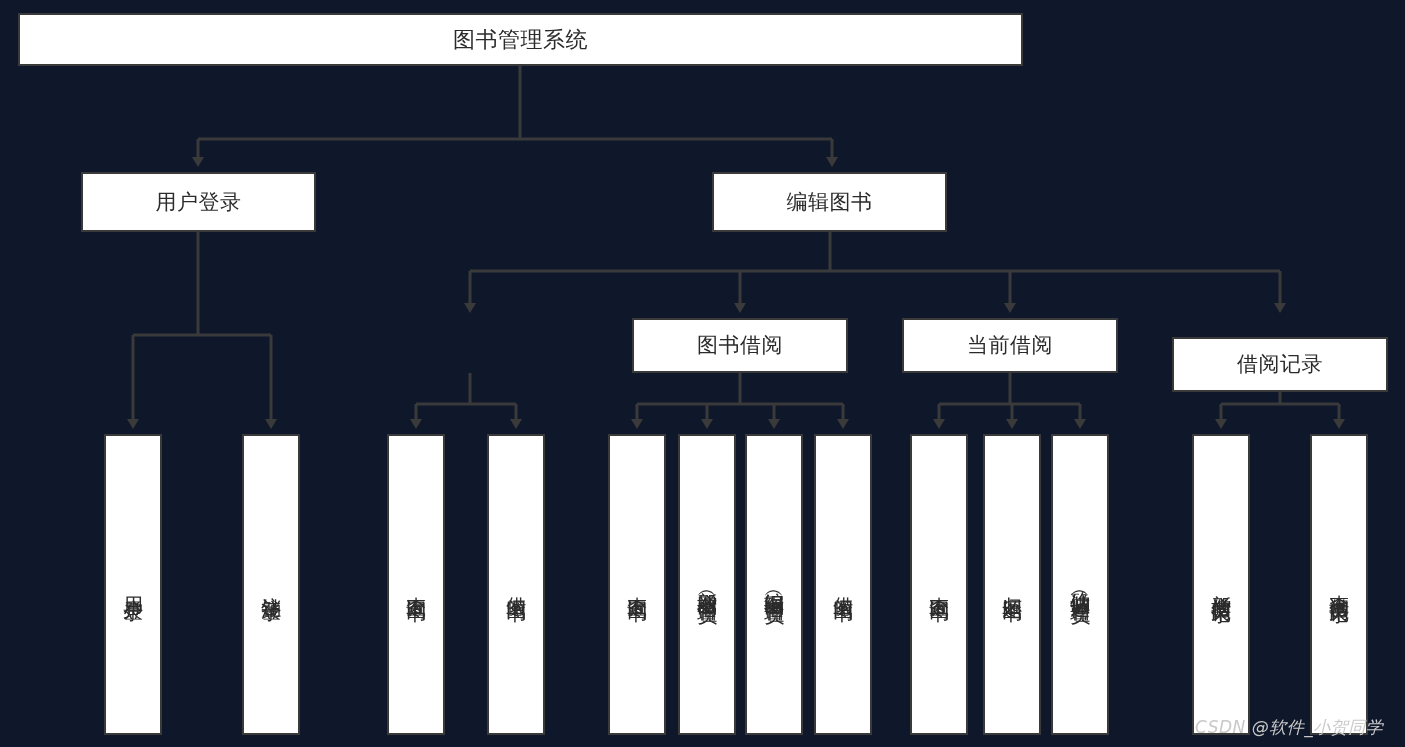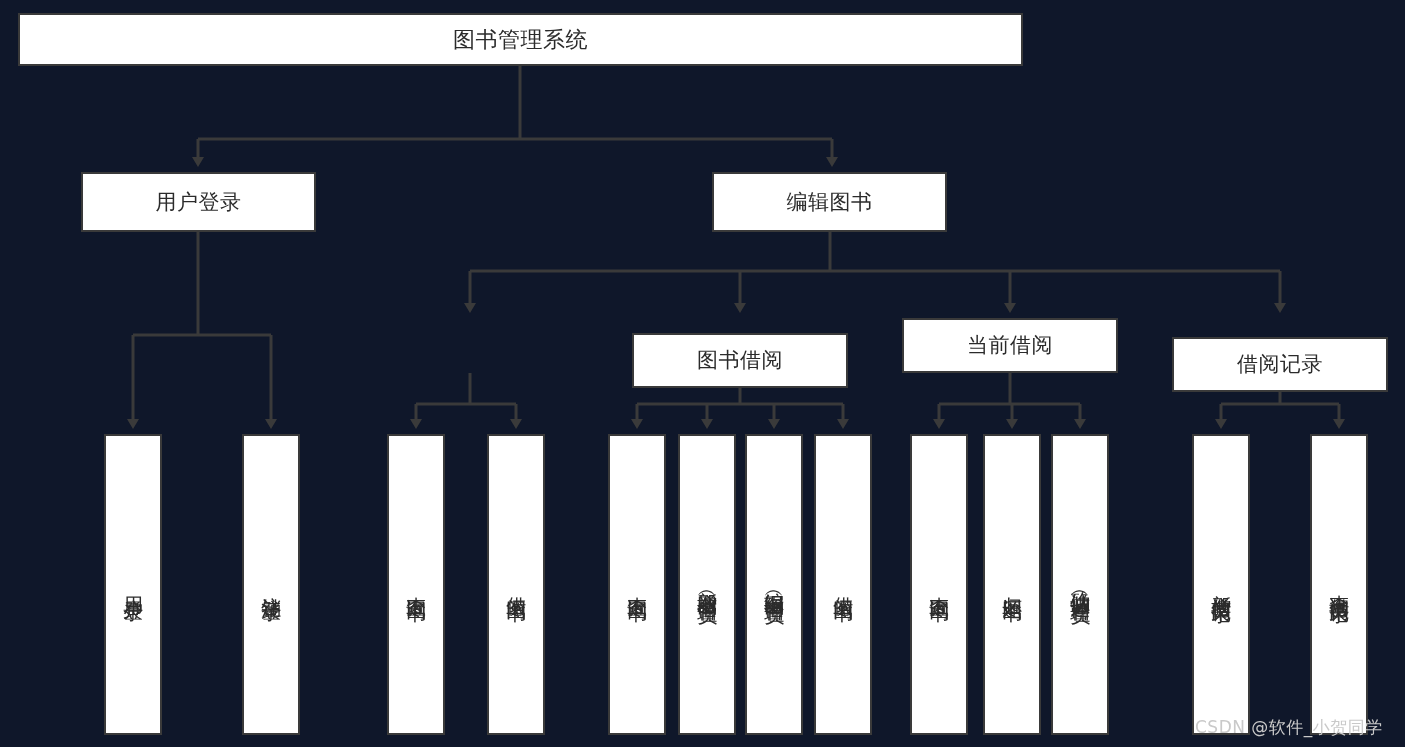--- a/index.html
+++ b/index.html
@@ -60,20 +60,21 @@
     text-orientation: upright;
     white-space: nowrap;
   }
   .watermark {
     position: absolute;
     color: #c9c9c9;
     font-size: 17px;
     letter-spacing: 0.5px;
     white-space: nowrap;
     user-select: none;
+    font-style: italic;
   }
 </style>
 </head>
 <body>
 
 <div id="canvas">
 
   <svg class="edges" viewBox="0 0 1405 747" xmlns="http://www.w3.org/2000/svg">
     <defs>
       <marker id="arrow" markerWidth="10" markerHeight="12" refX="1" refY="6" orient="auto" markerUnits="userSpaceOnUse">
@@ -129,21 +130,21 @@
     <span>图书管理系统</span>
   </div>
 
   <div class="node h" style="left: 81px; top: 172px; width: 235px; height: 60px; border-color: rgb(58, 58, 58); color: rgb(43, 43, 43); background: rgb(255, 255, 255);">
     <span>用户登录</span>
   </div>
   <div class="node h" style="left: 712px; top: 172px; width: 235px; height: 60px; border-color: rgb(58, 58, 58); color: rgb(43, 43, 43); background: rgb(255, 255, 255);">
     <span>编辑图书</span>
   </div>
 
-  <div class="node h" style="left: 632px; top: 318px; width: 216px; height: 55px; border-color: rgb(58, 58, 58); color: rgb(43, 43, 43); background: rgb(255, 255, 255); margin-top: 15px;">
+  <div class="node h" style="left: 632px; top: 318px; width: 216px; height: 55px; border-color: rgb(58, 58, 58); color: rgb(43, 43, 43); background: rgb(255, 255, 255);">
     <span>图书借阅</span>
   </div>
   <div class="node h" style="left: 902px; top: 318px; width: 216px; height: 55px; border-color: rgb(58, 58, 58); color: rgb(43, 43, 43); background: rgb(255, 255, 255); align-items: center;">
     <span>当前借阅</span>
   </div>
   <div class="node h" style="left: 1172px; top: 337px; width: 216px; height: 55px; border-color: rgb(58, 58, 58); color: rgb(43, 43, 43); background: rgb(255, 255, 255);">
     <span>借阅记录</span>
   </div>
 
   <div class="node v" style="left: 104px; top: 434px; width: 58px; height: 301px; border-color: rgb(58, 58, 58); color: rgb(43, 43, 43); background: rgb(255, 255, 255);">

